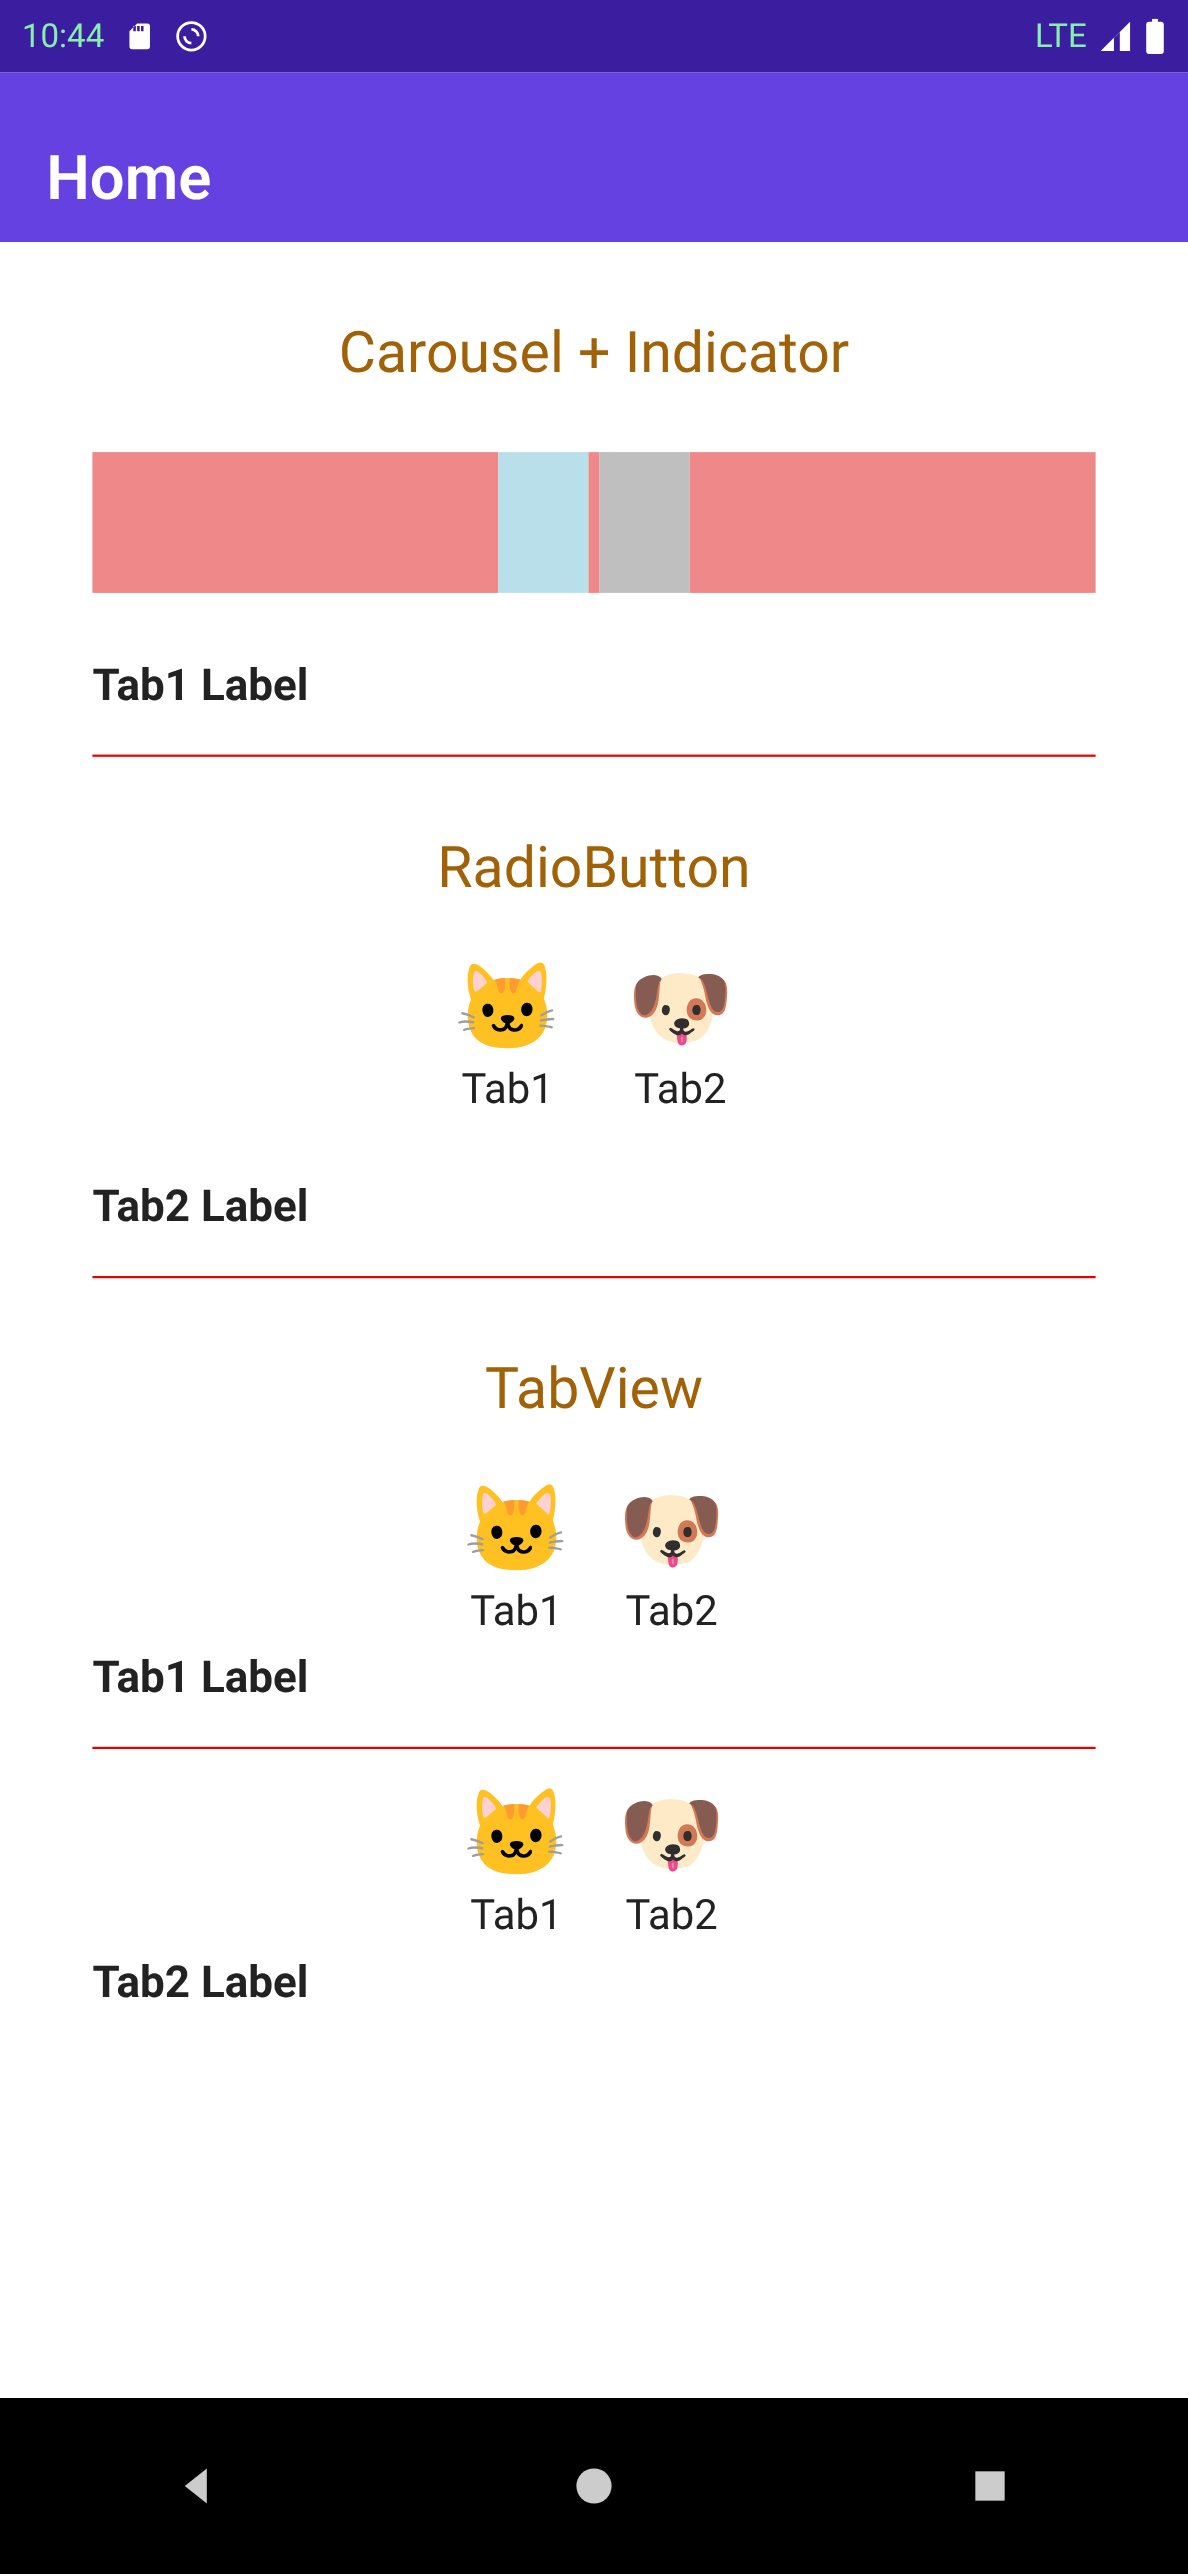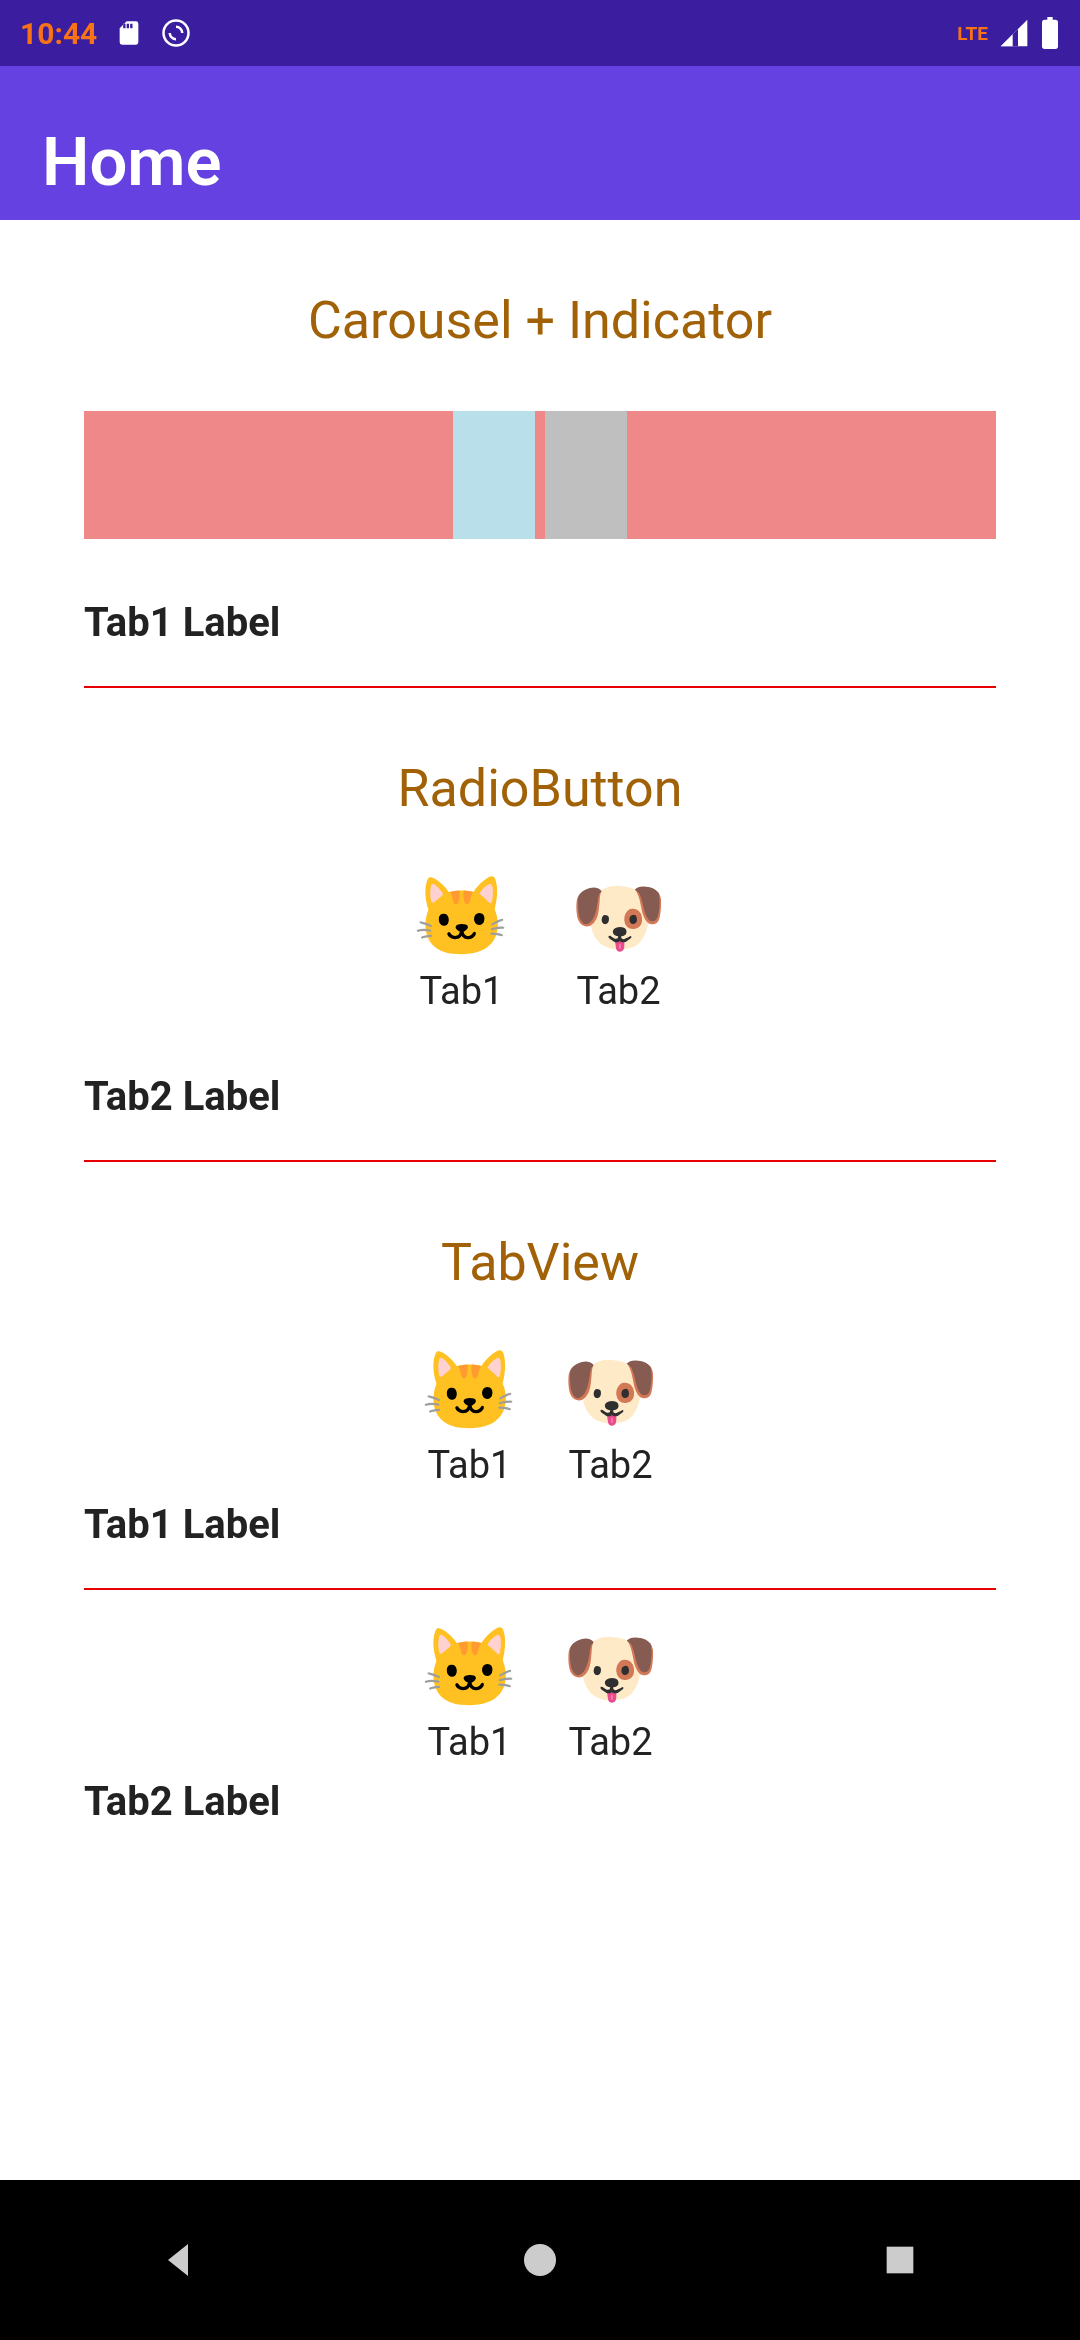--- a/index.html
+++ b/index.html
@@ -1,21 +1,21 @@
 <!DOCTYPE html>
 <html><head>
 <meta charset="utf-8">
 <style>
   * { box-sizing: border-box; margin: 0; padding: 0; }
   html, body { width: 1080px; height: 2340px; font-family: Roboto, Arial, sans-serif; background: #fff; color: #222; }
-  .status-bar { height: 66px; background: #3A1E9F; color: #f97316; display: flex; align-items: center; justify-content: space-between; padding: 0 20px; font-size: 30px; font-weight: 700; }
+  .status-bar { height: 66px; background: #3A1E9F; color: #86efac; display: flex; align-items: center; justify-content: space-between; padding: 0 20px; font-size: 30px; font-weight: 400; }
   .status-left { display: flex; align-items: center; gap: 18px; }
   .status-right { display: flex; align-items: center; gap: 10px; }
   .app-bar { height: 154px; background: #6441E0; color: #fff; display: flex; align-items: center; padding: 0 42px; }
-  .app-title { font-size: 67px; font-weight: 600; margin-top: 38px; }
+  .app-title { font-size: 56px; font-weight: 600; margin-top: 38px; }
   .content { padding: 0 0 0 0; }
   .section { padding: 30px 84px 0 84px; }
   .section-title { font-size: 52px; font-weight: 400; text-align: center; color: #a16207; margin: 40px 0 60px 0; }
   .indicator-bar { height: 128px; width: 100%; display: flex; }
   .ind-seg { height: 100%; }
   .tab-label { font-size: 40px; font-weight: 700; margin-top: 60px; margin-bottom: 30px; }
   .divider { height: 2px; background: #e60000; width: 100%; margin-top: 40px; }
   .tab-row { display: flex; justify-content: center; gap: 60px; margin-top: 10px; }
   .tab-item { display: flex; flex-direction: column; align-items: center; cursor: pointer; }
   .tab-icon { font-size: 78px; line-height: 1; }
@@ -38,21 +38,21 @@
         </svg>
     </span>
     <span class="status-icon">
       <svg width="30" height="30" viewBox="0 0 24 24">
           <circle cx="12" cy="12" r="10" fill="none" stroke="#fff" stroke-width="2"></circle>
           <path fill="#fff" d="M12 6a6 6 0 0 1 6 6h-2a4 4 0 0 0-4-4V6zm0 12a6 6 0 0 1-6-6h2a4 4 0 0 0 4 4v2z"></path>
         </svg>
     </span>
   </div>
   <div class="status-right">
-    <span style="font-size:19px;">LTE</span>
+    <span style="font-size:30px;">LTE</span>
     <span class="status-icon">
       <svg width="32" height="32" viewBox="0 0 24 24">
           <path fill="#fff" d="M2 22h20V2L2 22z"></path>
           <path fill="#3A1E9F" d="M2 22h13V9L2 22z"></path>
           <path fill="#fff" d="M2 22h9V13L2 22z"></path>
         </svg>
     </span>
     <span class="status-icon">
       <svg width="20" height="32" viewBox="0 0 12 24">
           <rect x="0" y="2" width="12" height="22" rx="2" fill="#fff"></rect>

